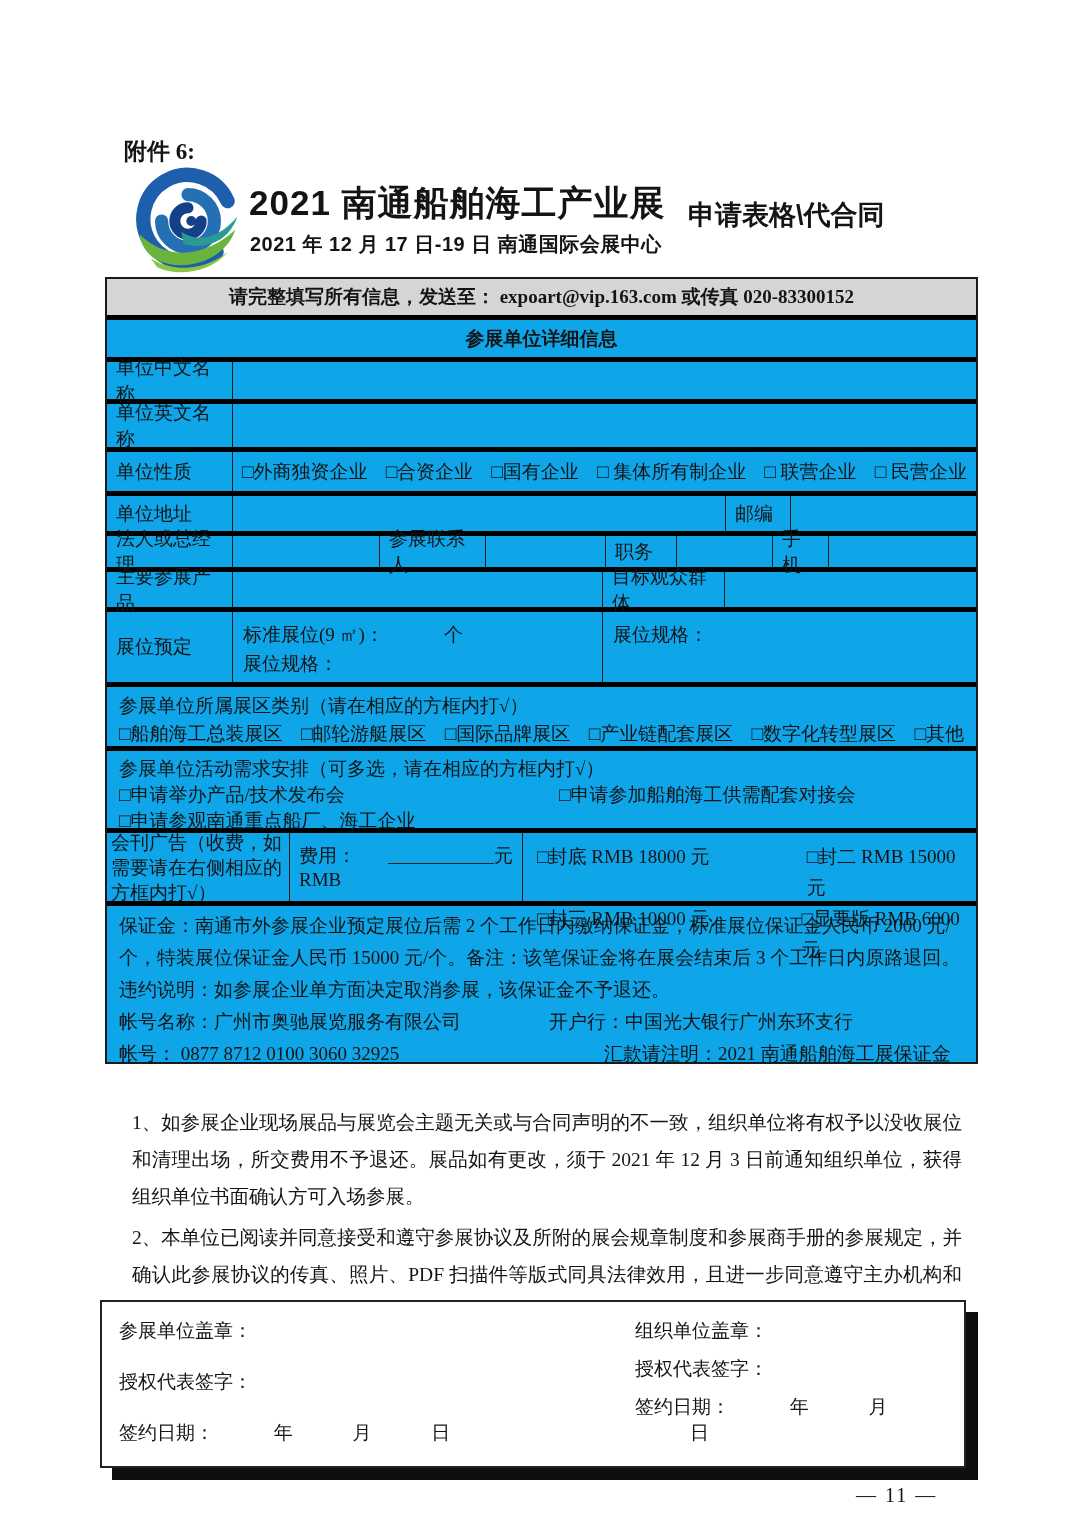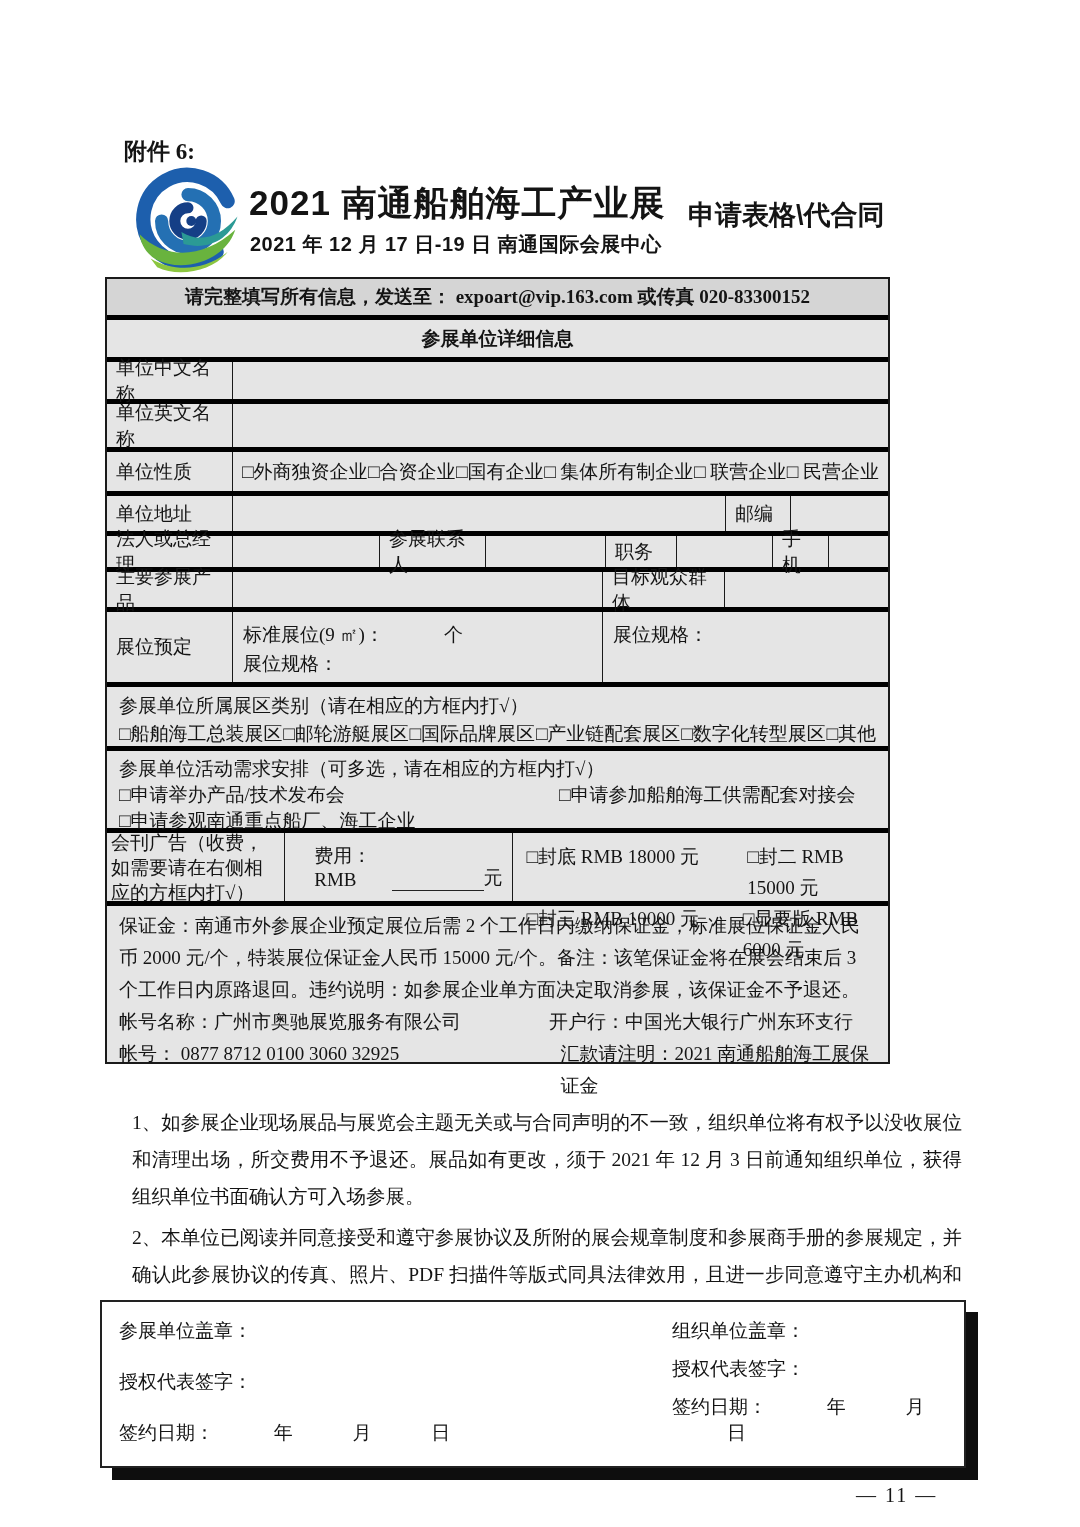--- a/index.html
+++ b/index.html
@@ -12,59 +12,59 @@
   
   .attachment{left:124px;top:136px;font-size:23px;font-weight:bold;}
   .logo{left:130px;top:166px;width:116px;height:110px;}
   .expo-title{left:249px;top:180px;font-size:35px;font-weight:bold;
     font-family:"Liberation Sans","DejaVu Sans",sans-serif;letter-spacing:1px;}
   .expo-sub{left:250px;top:231px;font-size:20px;font-weight:bold;
     font-family:"Liberation Sans","DejaVu Sans",sans-serif;letter-spacing:.5px;}
   .form-type{left:688px;top:197px;font-size:27px;font-weight:bold;
     font-family:"Liberation Sans","DejaVu Sans",sans-serif;}
   
-  .tbl{left:105px;top:277px;width:785px;box-sizing:border-box;
-    border:2px solid #1a1a1a;background:#e5e5e5;}
+  .tbl{left:105px;top:277px;width:873px;box-sizing:border-box;
+    border:2px solid #1a1a1a;background:#0ea5e9;}
   .row{display:flex;border-top:5px solid #000000;box-sizing:border-box;align-items:stretch;}
   .row:first-child{border-top:none;}
   .cell{box-sizing:border-box;border-left:1px solid #1a1a1a;display:flex;
     align-items:center;padding:0 9px;font-size:19px;}
   .cell:first-child{border-left:none;}
   .center{justify-content:center;text-align:center;}
   .bold{font-weight:bold;}
   .notice-row{height:36px;background:#d5d5d5;}
   .section-row{height:42px;}
   .h42{height:42px}.h48{height:48px}.h44{height:44px}.h40{height:40px}
   .h36{height:36px}.h75{height:75px}.h64{height:64px}.h82{height:82px}
   .h73{height:73px}.h161{height:161px}
   .grow{flex:1;}
   .spread{display:flex;justify-content:space-between;width:100%;align-items:center;}
   .booth-cell{display:block;padding:8px 10px;line-height:29px;}
   .multi{display:block;padding:5px 12px;font-size:19px;}
   .multi .line{line-height:28px;}
   .act .line{line-height:26px;display:flex;}
   .act .lcol{width:440px;}
-  .fee-line{display:flex;align-items:flex-end;margin-left:20px;}
+  .fee-line{display:flex;align-items:flex-start;}
   .fee-blank{display:inline-block;width:118px;border-bottom:1.5px solid #222;height:20px;}
   .adopts{display:block;padding:8px 14px;}
   .adopts .line{display:flex;line-height:31px;}
   .adopts .c1{width:300px;}
   .wrapcell{align-items:center;line-height:25px;padding:4px 4px;}
   .dep{display:block;padding:4px 12px;line-height:32px;font-size:19px;}
   .dep .acct{display:flex;}
   .dep .acct .a1{width:430px;}
   .dep .acct2 .a1{width:485px;}
   
   .terms{left:128px;top:1100px;width:838px;font-size:19.5px;line-height:37px;
     text-align:justify;}
   .terms p{margin:4px;}
   
   .sigbox{left:100px;top:1300px;width:866px;height:168px;background:#fff;
     box-sizing:border-box;border:2px solid #222;box-shadow:12px 12px 0 0 #0e0e0e;}
-  .sig-grid{display:grid;grid-template-columns:516px 1fr;height:100%;gap:37px;}
+  .sig-grid{display:grid;grid-template-columns:516px 1fr;height:100%;}
   .sig-col{display:flex;flex-direction:column;justify-content:space-between;
     padding:16px 0 20px 17px;font-size:19px;box-sizing:border-box;}
   .dateline span{display:inline-block;}
   .dsp{margin-left:55px;}
   .pageno{left:856px;top:1484px;font-size:20px;letter-spacing:2px;}
 </style>
 </head>
 <body>
 
 <div class="abs attachment">附件 6:</div>

